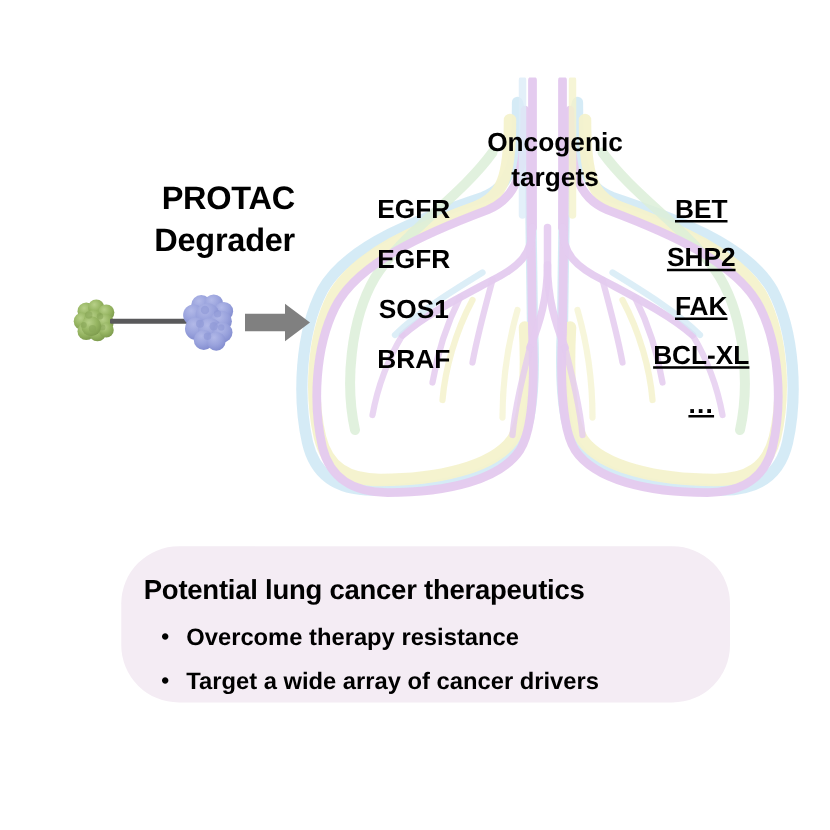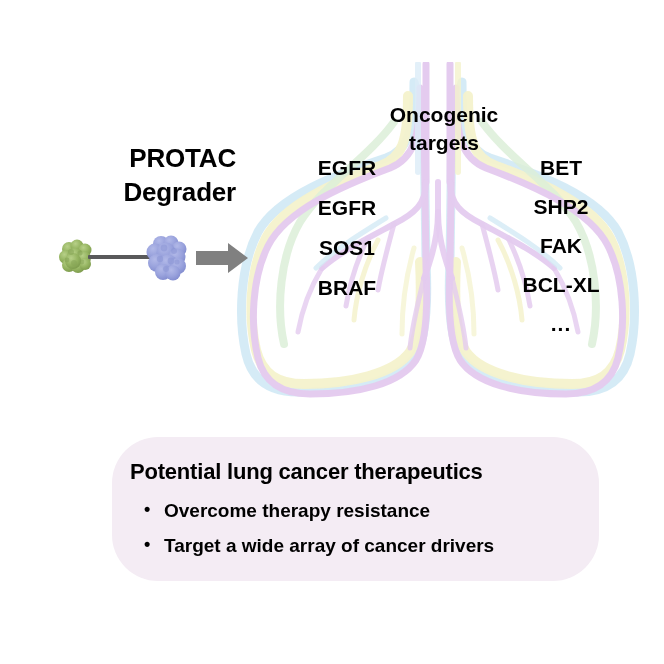--- a/index.html
+++ b/index.html
@@ -92,40 +92,40 @@
     line-height: 1.35;
     color: #000000;
   }
   #oncogenic-heading .line { display: block; }
 
   .target-column {
     position: absolute;
     width: 118px;
     text-align: center;
   }
-  #targets-left  { left: 288px; top: 157px; }
+  #targets-left  { left: 272px; top: 157px; }
   #targets-right { left: 502px; top: 157px; }
   .target-item {
     font-size: 21px;
     font-weight: bold;
     color: #000000;
     line-height: 1;
     margin-bottom: 19px;
     white-space: nowrap;
   }
-  #targets-right .target-item { margin-bottom: 18px; }
+  #targets-right .target-item { margin-bottom: 18px; text-decoration: underline; }
   .target-item.ellipsis { font-size: 21px; letter-spacing: 1px; }
 
   
   #conclusion-box {
     position: absolute;
-    left: 112px;
+    left: 97px;
     top: 437px;
     width: 487px;
-    height: 144px;
+    height: 125px;
     background: #f4ecf4;
     border-radius: 46px;
   }
   #conclusion-title {
     position: absolute;
     left: 18px;
     top: 22px;
     font-size: 22px;
     font-weight: bold;
     color: #000000;

